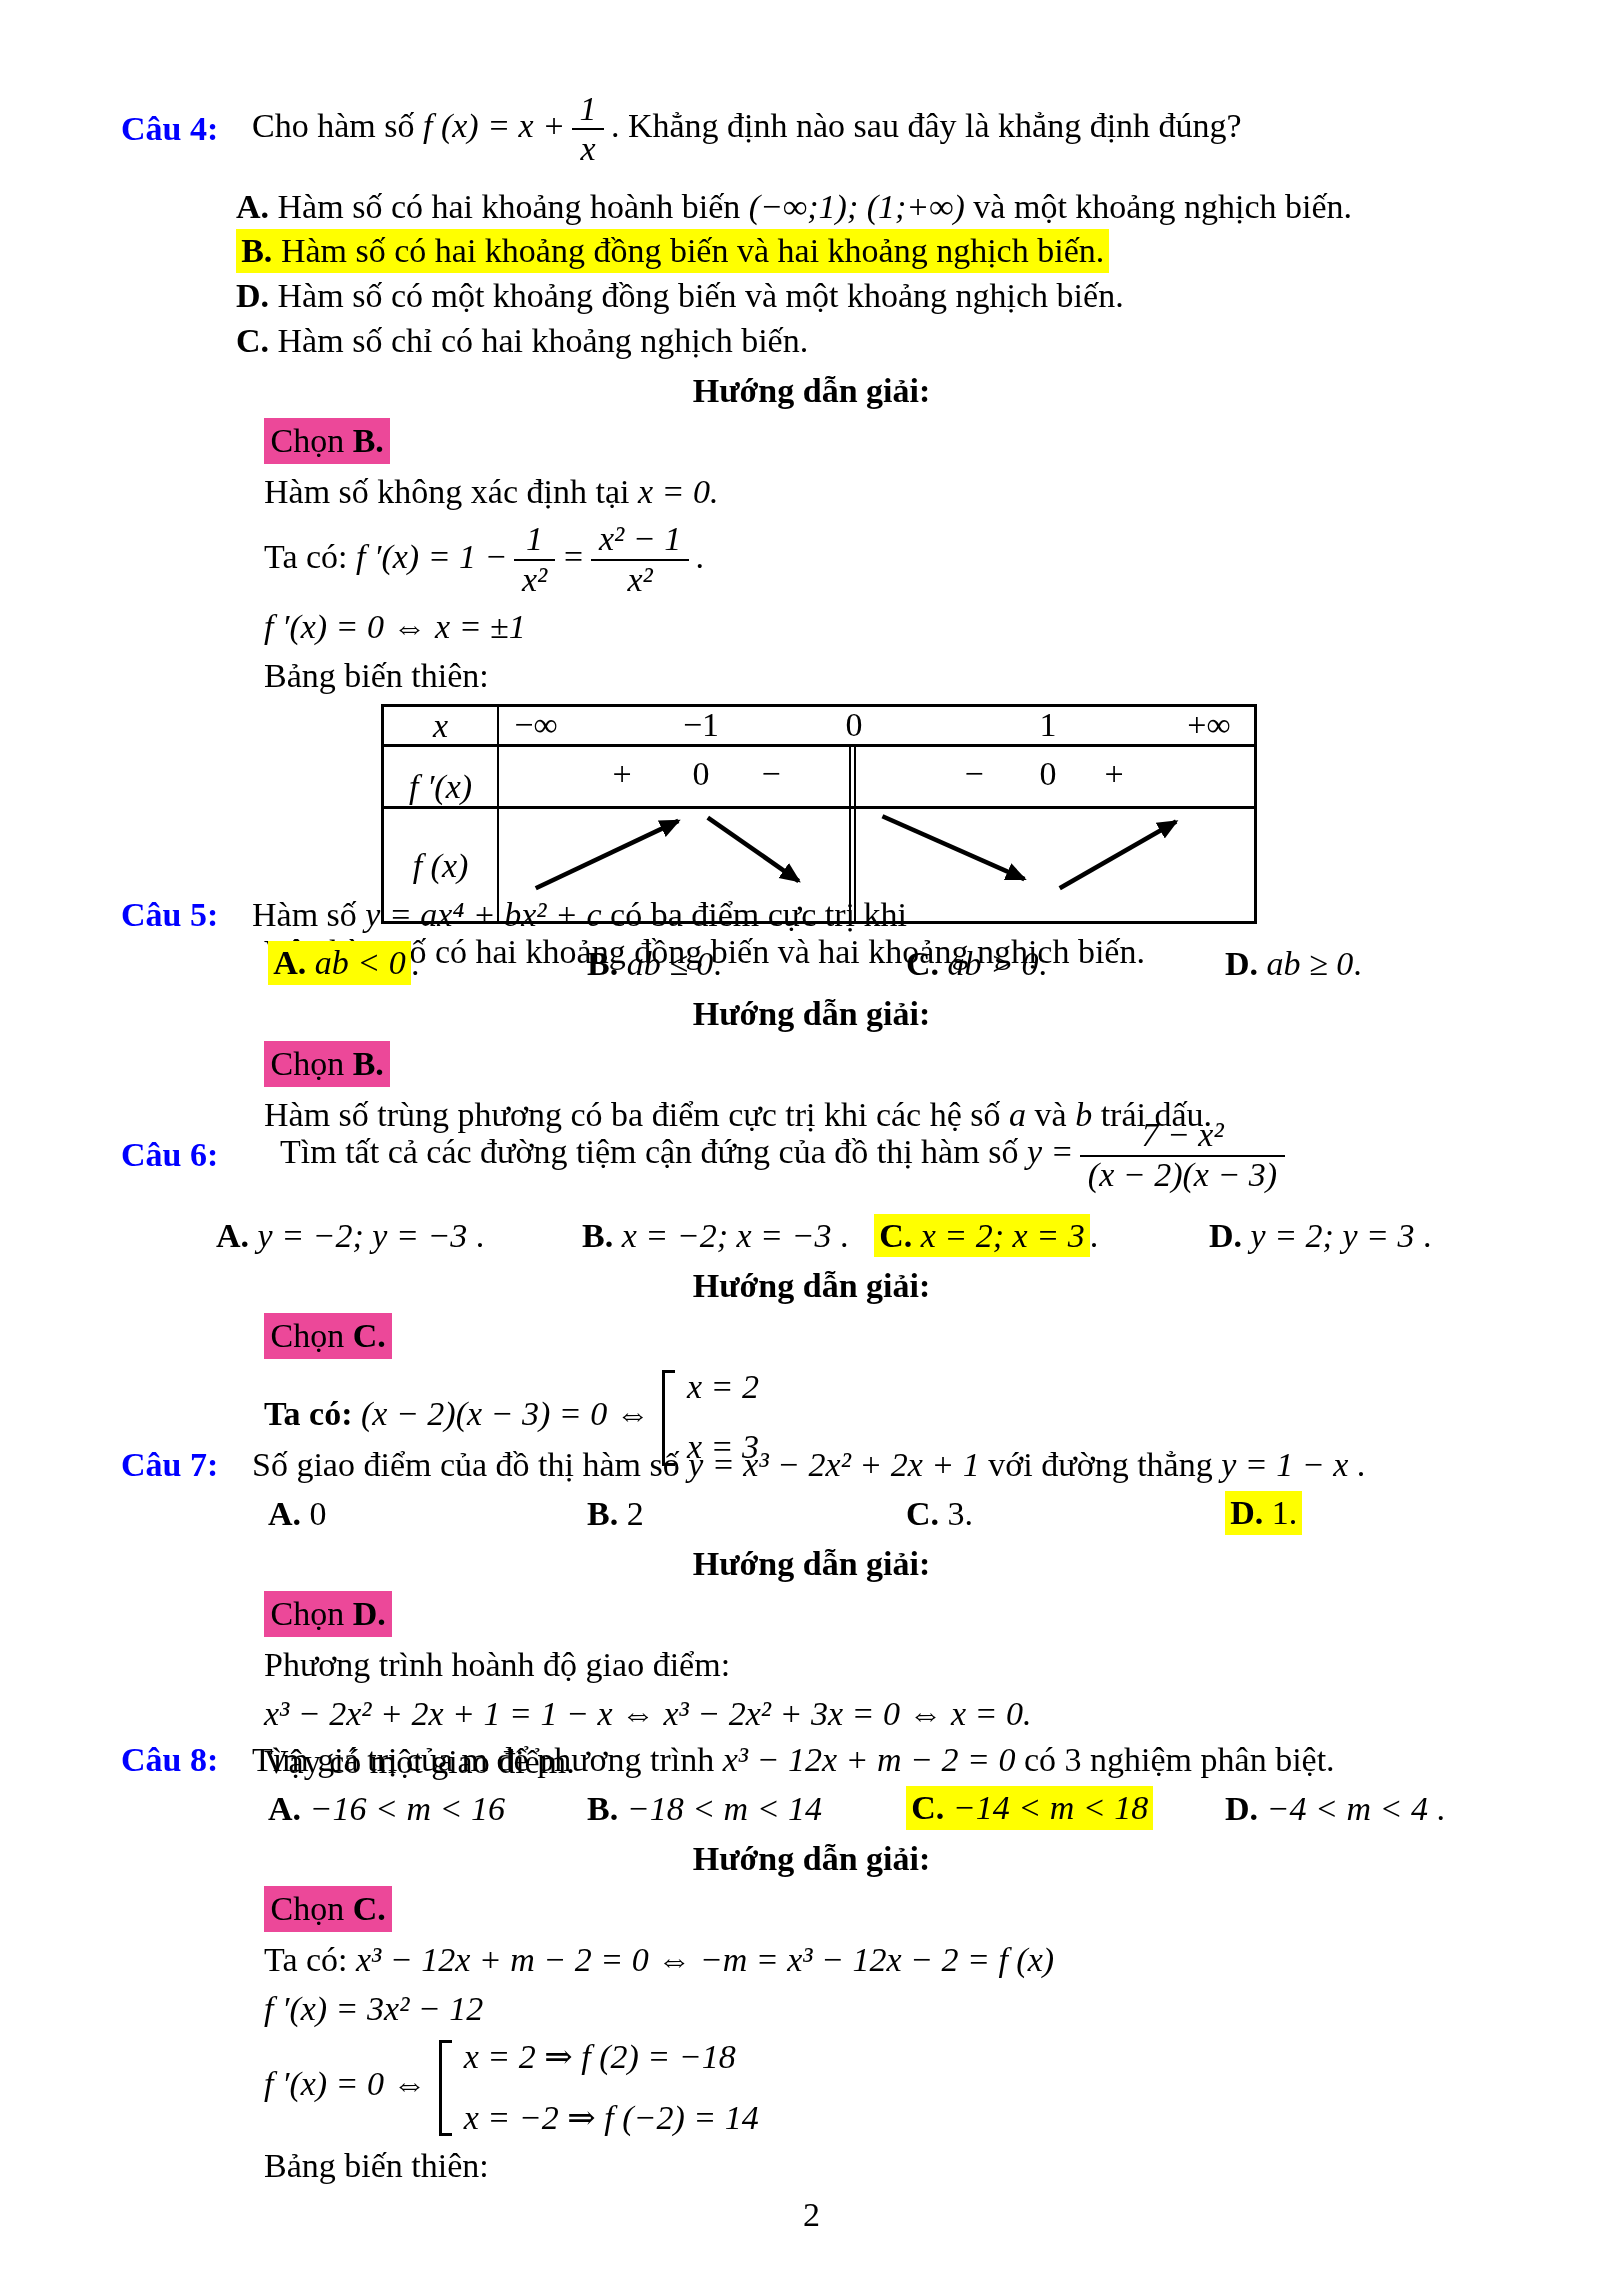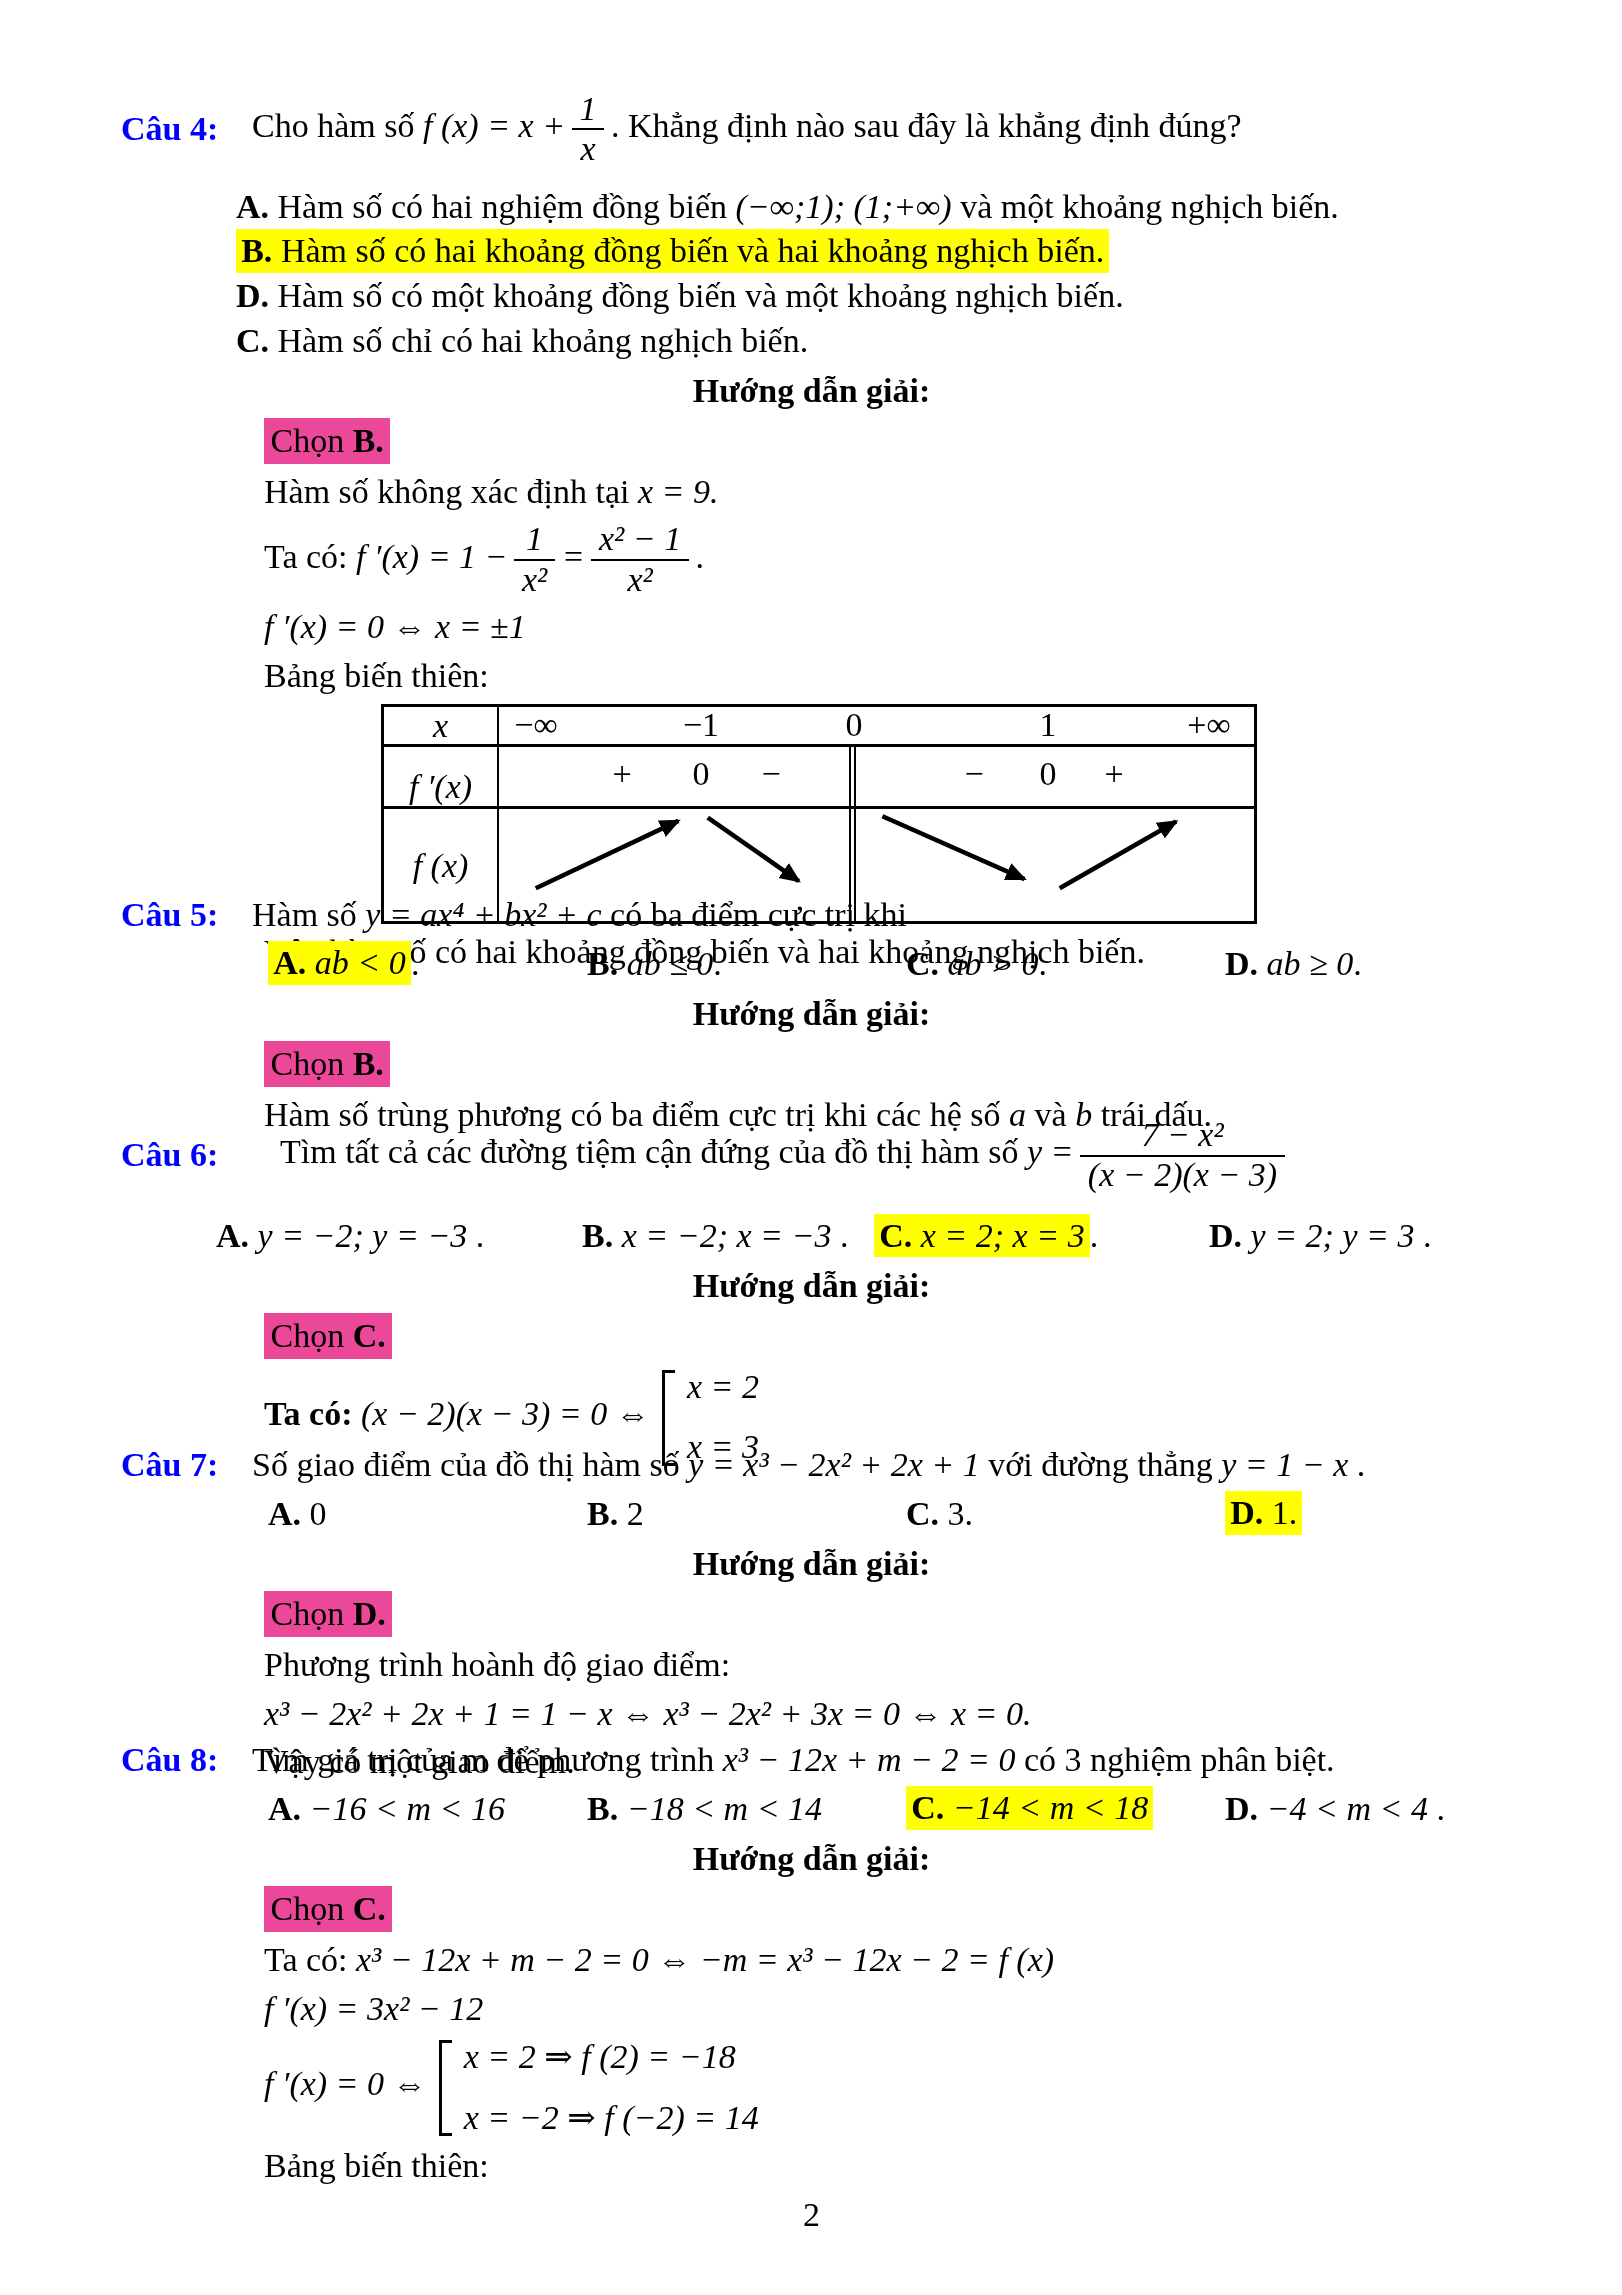--- a/index.html
+++ b/index.html
@@ -83,21 +83,21 @@
       <div class="qbody nowrap">
         <span>Cho hàm số</span>
         <span class="math">f (x) = x +</span><span class="frac">
             <span class="math">1</span>
             <span class="den math">x</span>
           </span><span>. Khẳng định nào sau đây là khẳng định đúng?</span>
       </div>
     </div>
     <div class="opt nowrap">
       <b>A.</b>
-      <span>Hàm số có hai nghiệm đồng biến</span>
+      <span>Hàm số có hai khoảng hoành biến</span>
       <span class="math">(−∞;1); (1;+∞)</span>
       <span>và một khoảng nghịch biến.</span>
     </div>
     <div class="opt nowrap">
       <span class="hl-y">
         <b>B.</b>
         <span>Hàm số có hai khoảng đồng biến và hai khoảng nghịch biến.</span>
       </span>
     </div>
     <div class="opt nowrap">
@@ -107,21 +107,21 @@
     <div class="opt nowrap">
       <b>C.</b>
       <span>Hàm số chỉ có hai khoảng nghịch biến.</span>
     </div>
     <div class="guide">Hướng dẫn giải:</div>
     <div class="chon-line">
       <span class="hl-g"><span>Chọn</span> <b>B.</b></span>
     </div>
     <div class="sol nowrap">
       <span>Hàm số không xác định tại</span>
-      <span class="math">x = 9.</span>
+      <span class="math">x = 0.</span>
     </div>
     <div class="sol nowrap">
       <span>Ta có:</span>
       <span class="math">f ′(x) = 1 −</span><span class="frac">
           <span class="math">1</span>
           <span class="den math">x²</span>
         </span><span class="math">=</span><span class="frac">
           <span class="math">x² − 1</span>
           <span class="den math">x²</span>
         </span><span>.</span>

